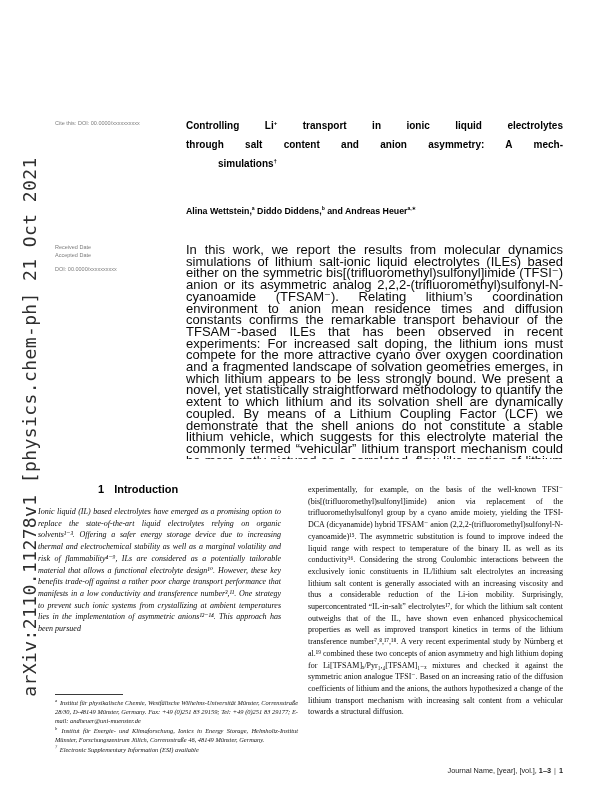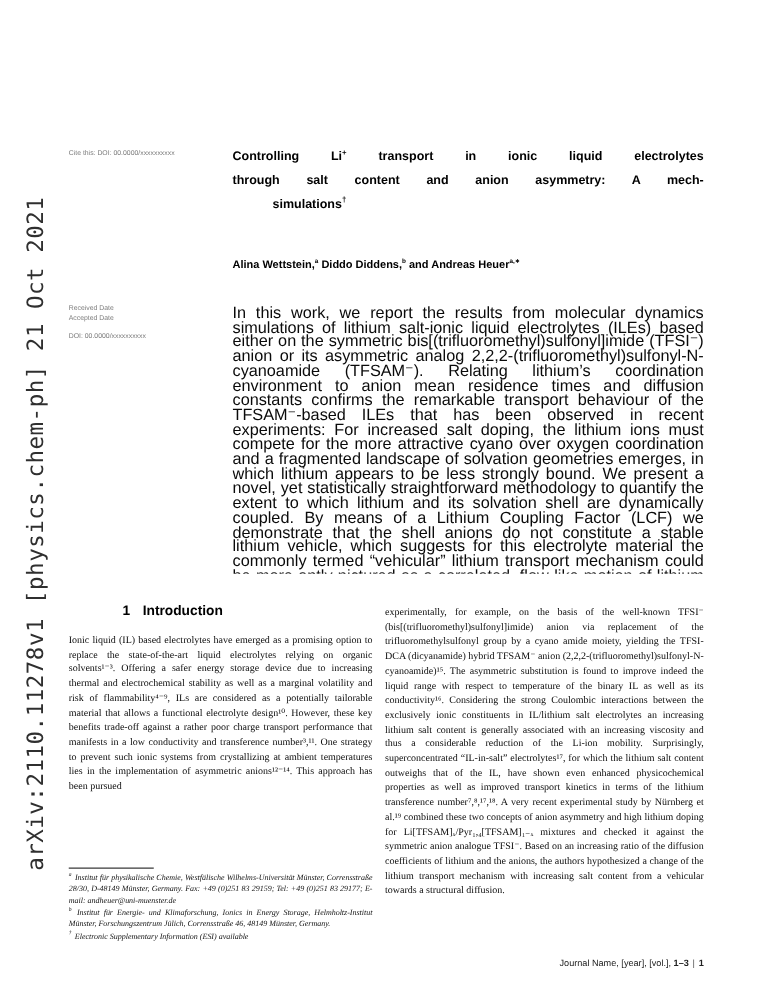--- a/index.html
+++ b/index.html
@@ -52,21 +52,21 @@
     position:absolute;left:55px;top:483px;width:243px;
     font-size:11px;font-weight:bold;color:#000;margin-left:43px;
   }
   .section-heading .num{display:inline-block;margin-right:10px;}
   
   .body-col{
     font-family:"Liberation Serif","DejaVu Serif",serif;
     font-size:8px;line-height:11.7px;text-align:justify;color:#0a0a0a;
     overflow:hidden;
   }
-  .col-left{position:absolute;left:55px;top:506px;width:243px;height:150px;}
+  .col-left{position:absolute;left:38px;top:506px;width:243px;height:150px;font-style:italic;}
   .col-right{position:absolute;left:308px;top:484px;width:255px;height:278px;}
   
   .fn-rule{position:absolute;left:55px;top:694px;width:68px;height:1px;background:#3a3a3a;}
   .footnotes{
     position:absolute;left:55px;top:699px;width:243px;
     font-family:"Liberation Serif","DejaVu Serif",serif;
     font-style:italic;font-size:6.4px;line-height:8.9px;text-align:justify;color:#111;
   }
   .footnotes p{margin:0 0 1px 0;}
   .footnotes .fn-marker{vertical-align:super;font-size:70%;line-height:0;margin-right:1px;}

